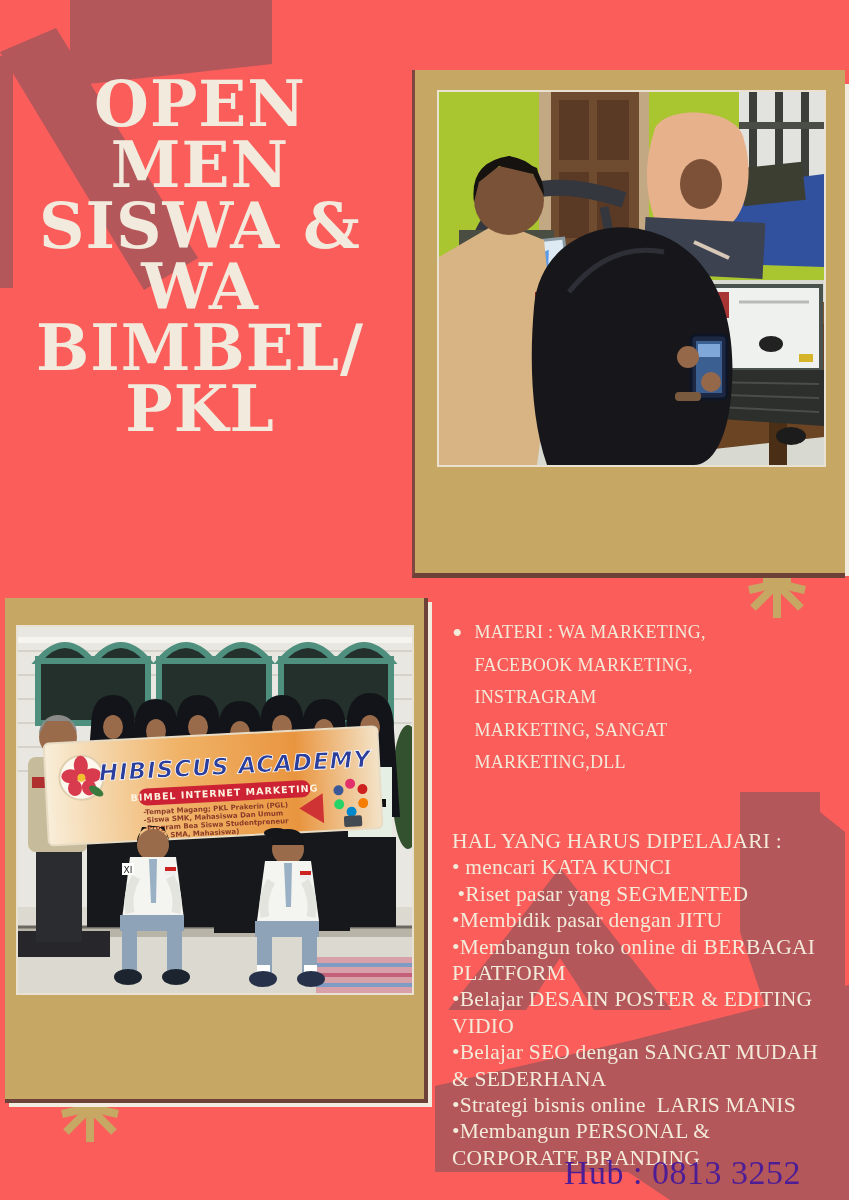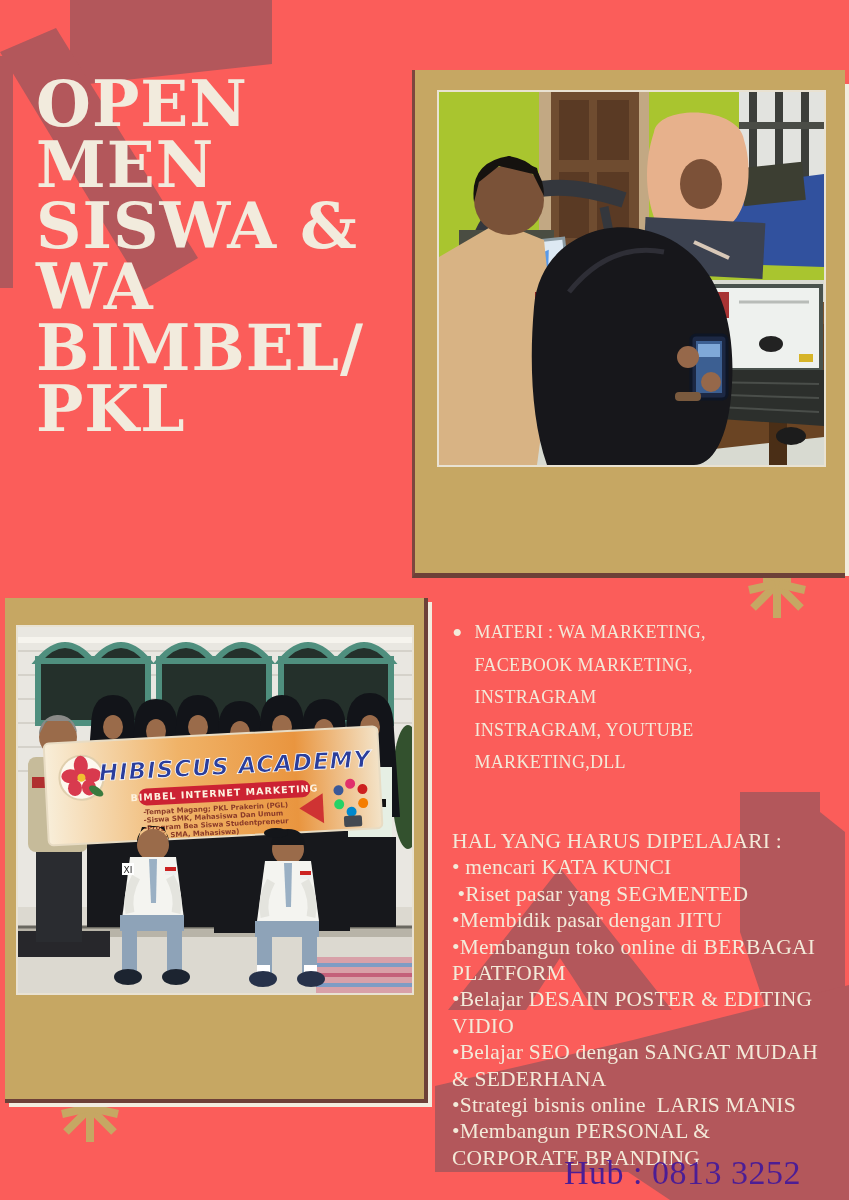--- a/index.html
+++ b/index.html
@@ -3,21 +3,21 @@
 <meta charset="utf-8">
 <style>
   html,body{margin:0;padding:0;background:#555;}
   #poster{position:relative;width:849px;height:1200px;background:#fb5d5a;overflow:hidden;
           font-family:"Liberation Serif", serif;}
   
   #decor{position:absolute;left:0;top:0;z-index:1;}
   
   #title{position:absolute;left:36px;top:74px;z-index:4;color:#f2ebdd;
          font-family:"DejaVu Serif", serif;font-weight:bold;font-size:63px;line-height:61px;
-         letter-spacing:1px;}
+         letter-spacing:1px;text-align:center;}
   
   .frame{position:absolute;background:#c6a763;z-index:3;box-sizing:border-box;}
   #frame-top{left:412px;top:70px;width:433px;height:508px;
              border-left:3px solid #7d463f;border-bottom:5px solid #6d4038;}
   #frame-bottom{left:5px;top:598px;width:423px;height:505px;
                 border-right:4px solid #6d4038;border-bottom:4px solid #6d4038;
                 box-shadow:4px 4px 0 0 #f2ecdf;}
   .photo{position:absolute;background:#888;border:2px solid #e9e2d2;box-sizing:content-box;}
   #photo-top{left:22px;top:20px;width:385px;height:373px;}
   #photo-bottom{left:11px;top:27px;width:394px;height:366px;}
@@ -379,21 +379,21 @@
       <line x1="34" y1="8" x2="60" y2="14"></line>
     </g>
   </svg>
 
   <div id="materi">
     <span class="bullet">•</span>
     <div>
       <div class="m-line">MATERI : WA MARKETING,</div>
       <div class="m-line">FACEBOOK MARKETING,</div>
       <div class="m-line">INSTRAGRAM</div>
-      <div class="m-line">INSTRAGRAM, YOUTUBE</div>
+      <div class="m-line">MARKETING, SANGAT</div>
       <div class="m-line">MARKETING,DLL</div>
     </div>
   </div>
 
   <div id="hal">
     <div class="h-line">HAL YANG HARUS DIPELAJARI :</div>
     <div class="h-line">• mencari KATA KUNCI</div>
     <div class="h-line"> •Riset pasar yang SEGMENTED</div>
     <div class="h-line">•Membidik pasar dengan JITU</div>
     <div class="h-line">•Membangun toko online di BERBAGAI</div>

